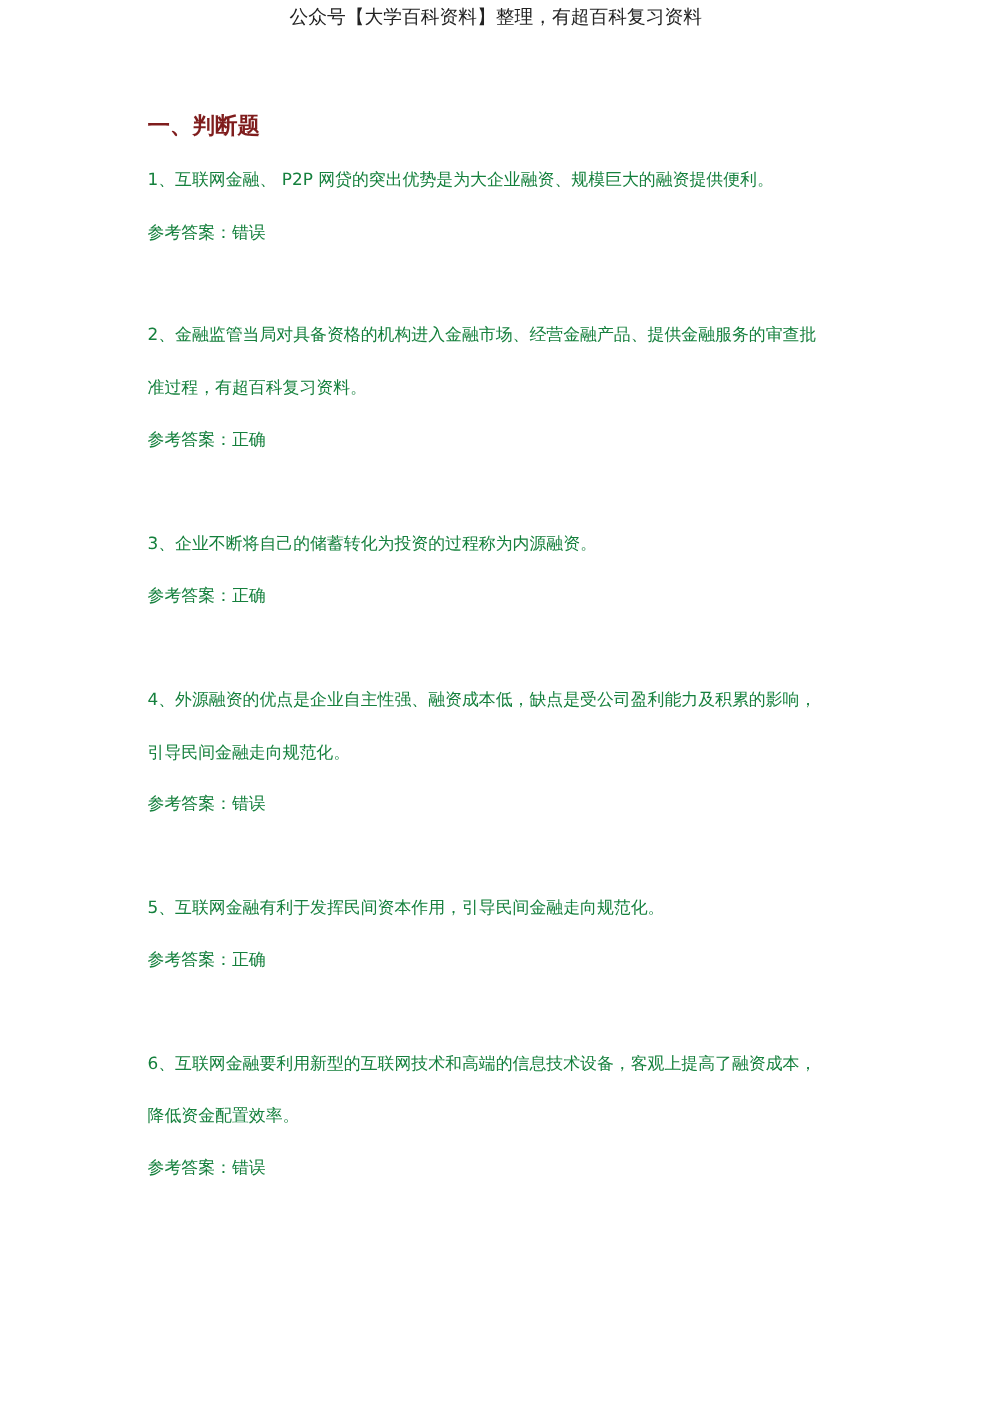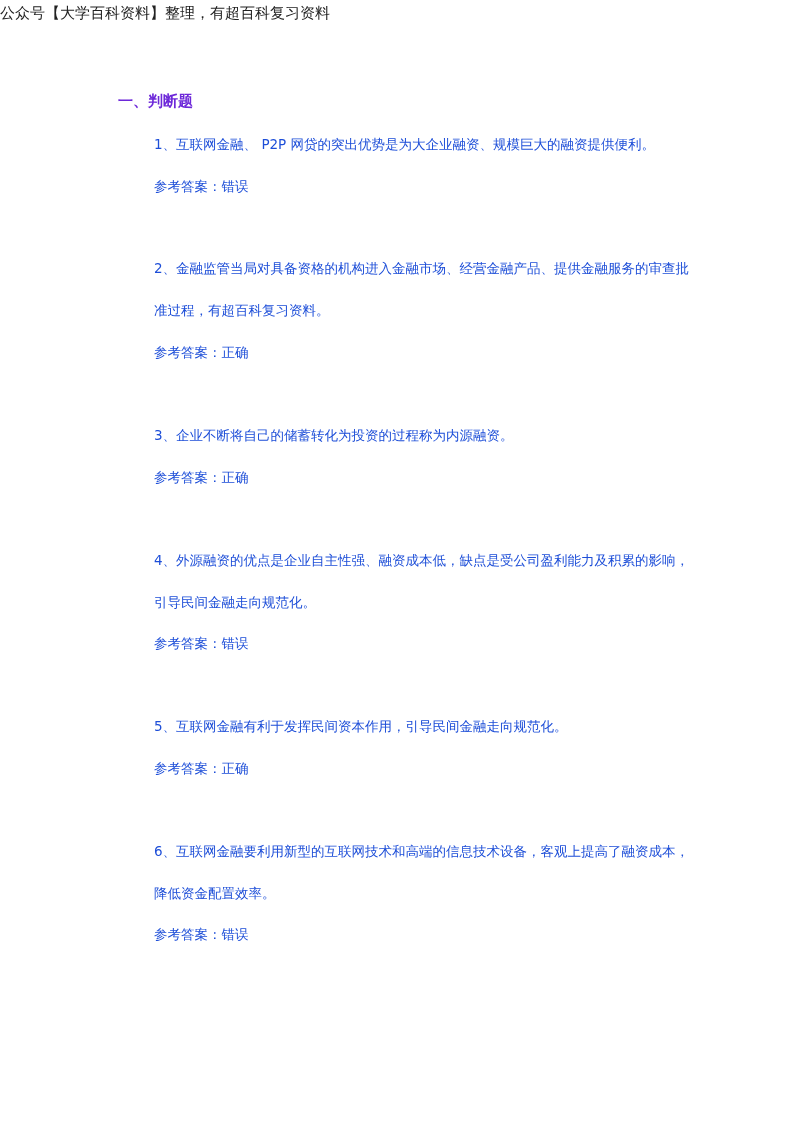--- a/index.html
+++ b/index.html
@@ -13,43 +13,42 @@
       position: relative;
       overflow: hidden;
       font-family: "DejaVu Sans", "Liberation Sans", sans-serif;
       color: #1a1a1a;
     }
     .header {
       position: absolute;
       top: 2px;
       left: 0;
       width: 793px;
-      text-align: left;
+      text-align: center;
       font-family: "DejaVu Serif", "Liberation Serif", serif;
       font-size: 15px;
       line-height: 22px;
       color: #222;
     }
     .section-title {
       position: absolute;
       left: 118px;
       top: 90px;
-      font-size: 15px;
+      font-size: 18px;
       font-weight: bold;
-      color: #6d28d9;
+      color: #7f1d1d;
       line-height: 22px;
     }
     .line {
       position: absolute;
       left: 118px;
       font-size: 13.5px;
       line-height: 20px;
       white-space: nowrap;
-      color: #1d4ed8;
-      margin-left: 36px;
+      color: #15803d;
     }
   </style>
 </head>
 <body>
 
 <div class="header">公众号【大学百科资料】整理，有超百科复习资料</div>
 
 <div class="section-title">一、判断题</div>
 
 <div class="line" style="top:134px">1、互联网金融、 P2P 网贷的突出优势是为大企业融资、规模巨大的融资提供便利。</div>

